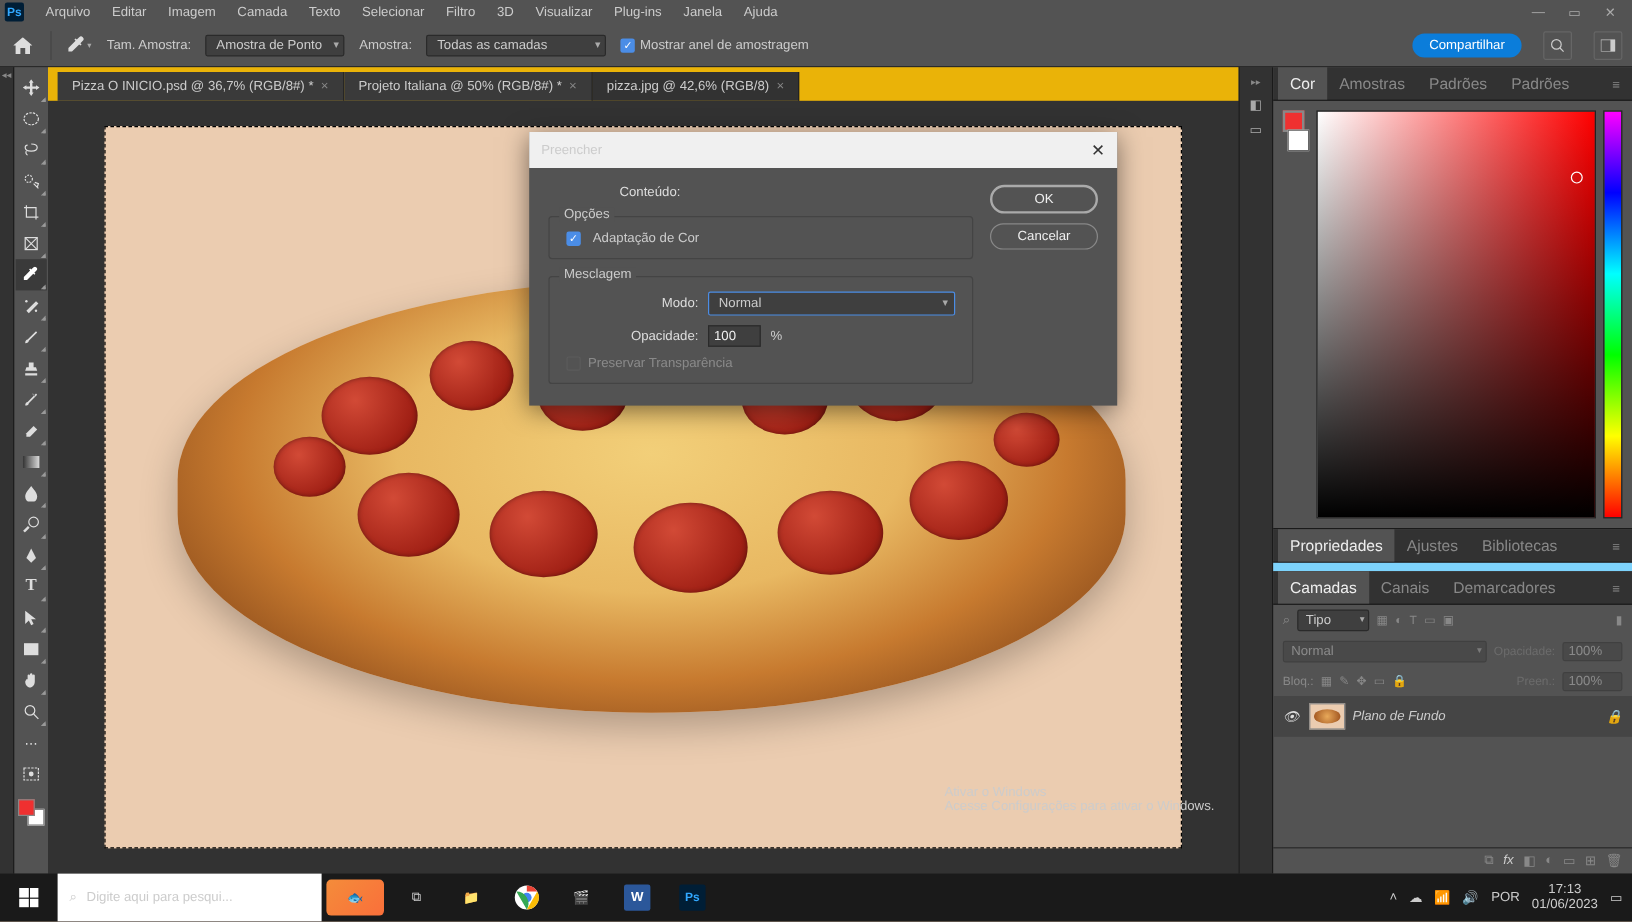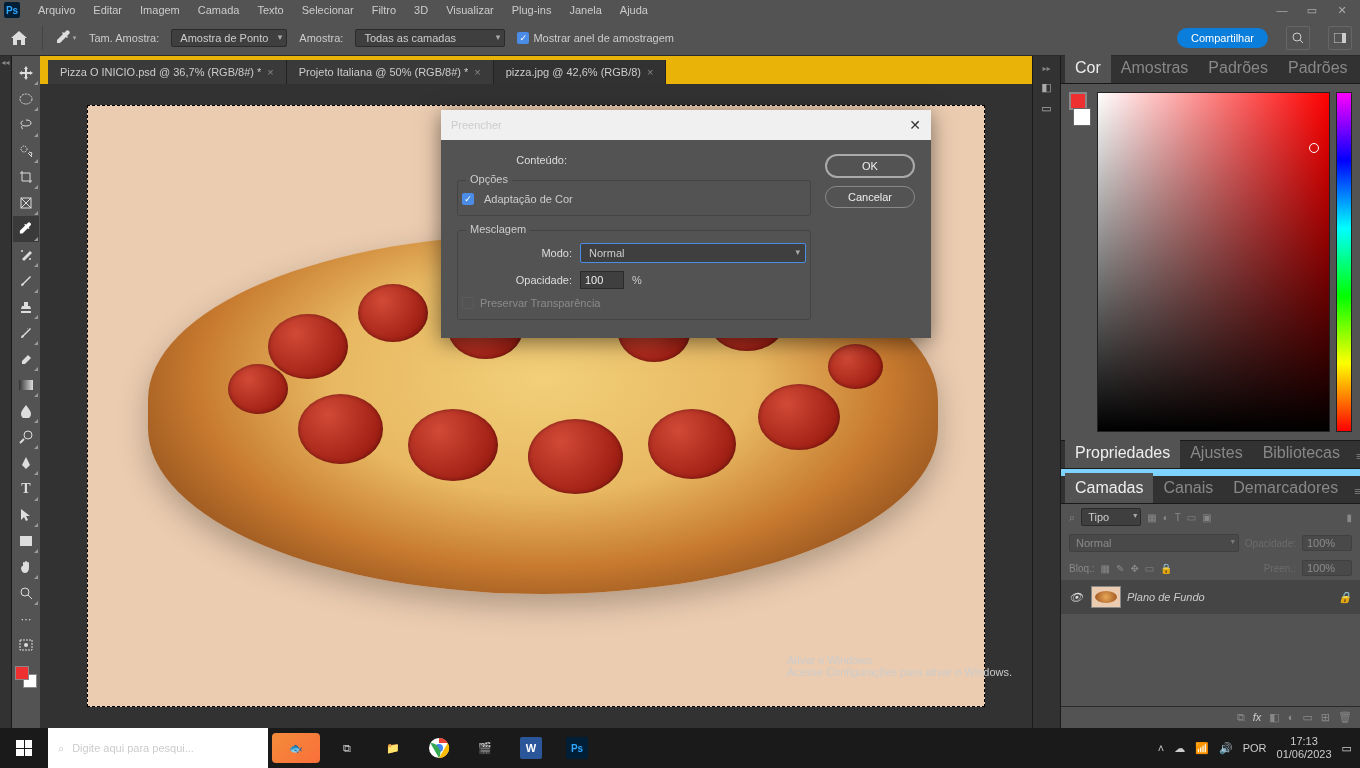--- a/index.html
+++ b/index.html
@@ -33,21 +33,21 @@
 .tab-x{color:#888;font-size:11px}
 .canvas-area{flex:1;background:#323232;display:flex;flex-direction:column;position:relative}
 .canvas-wrap{flex:1;display:flex;align-items:center;justify-content:center;padding:6px 40px;position:relative}
 .canvas-doc{width:898px;height:602px;background:#ebccb0;position:relative;border:1px dashed #000}
 .pizza{position:absolute;left:60px;top:128px;width:790px;height:360px;border-radius:50% / 46%;background:radial-gradient(ellipse at 50% 40%,#f2cf79 0%,#e8b862 38%,#c77a2f 62%,#8f4e1c 82%,#6a3912 100%);box-shadow:0 12px 30px rgba(0,0,0,.25)}
 .pep{position:absolute;border-radius:50%;background:radial-gradient(circle at 35% 30%,#d24a36,#a12015 70%,#6c120a);box-shadow:inset 0 0 4px rgba(0,0,0,.4)}
 .statusbar{height:20px;background:#323232;display:flex;align-items:center;padding:0 8px;gap:12px;font-size:10px;color:#aaa;border-top:1px solid #1a1a1a}
 .right-sliver{width:28px;background:#323232;border-left:1px solid #1a1a1a;display:flex;flex-direction:column;align-items:center;gap:8px;padding-top:8px}
 .panels{width:300px;background:#535353;display:flex;flex-direction:column;border-left:1px solid #1a1a1a}
 .panel-tabs{display:flex;background:#323232;height:28px;align-items:flex-end;padding:0 4px;border-bottom:1px solid #1a1a1a}
-.ptab{padding:6px 10px;color:#888;font-size:16px}
+.ptab{padding:6px 10px;color:#888;font-size:13px}
 .ptab.active{color:#eee;background:#535353}
 .ptab-menu{margin-left:auto;padding:6px;color:#888}
 .color-panel{padding:8px;display:flex;gap:6px}
 .cp-swatches{display:flex;flex-direction:column;gap:2px}
 .cp-fg{width:18px;height:18px;background:#ef3030;border:2px solid #888}
 .cp-bg{width:18px;height:18px;background:#fff;border:1px solid #666;margin-top:-4px;margin-left:4px}
 .cp-picker{flex:1;height:340px;background:linear-gradient(to bottom,rgba(0,0,0,0),#000),linear-gradient(to right,#fff,#ff0000);position:relative;border:1px solid #222}
 .cp-cursor{position:absolute;width:10px;height:10px;border:1px solid #fff;border-radius:50%;right:10px;top:50px}
 .hue-strip{width:16px;height:340px;background:linear-gradient(to bottom,#ff00ff,#8000ff,#0000ff,#0080ff,#00ffff,#00ff80,#00ff00,#80ff00,#ffff00,#ff8000,#ff0000);border:1px solid #222}
 .prop-panel{border-top:1px solid #1a1a1a}
@@ -72,21 +72,21 @@
 .dlg-body{padding:14px 16px 18px;display:flex;gap:14px}
 .dlg-left{flex:1}
 .dlg-r{display:flex;flex-direction:column;gap:8px}
 .dlg-btn{background:#535353;border:1px solid #888;border-radius:14px;padding:4px 22px;color:#eee;text-align:center;cursor:pointer}
 .dlg-btn.primary{border:2px solid #aaa}
 .dlg-row{display:flex;align-items:center;gap:8px;margin-bottom:8px}
 .dlg-lbl{width:110px;text-align:right;color:#ddd}
 .dlg-dd{flex:1;background:#3f3f3f;border:1px solid #2a2a2a;padding:3px 16px 3px 8px;border-radius:2px;position:relative}
 .dlg-dd::after{content:"▾";position:absolute;right:5px;color:#aaa;font-size:9px}
 .dlg-dd.sel{border:1px solid #4b8de6}
-.dlg-fieldset{border:1px solid #444;border-radius:3px;padding:12px 4px 10px;margin-top:14px;position:relative}
+.dlg-fieldset{border:1px solid #444;border-radius:3px;padding:12px 14px 10px;margin-top:14px;position:relative}
 .dlg-legend{position:absolute;top:-8px;left:8px;background:#535353;padding:0 4px;color:#ccc}
 .dlg-inp{background:#3f3f3f;border:1px solid #2a2a2a;padding:2px 4px;width:44px;color:#eee}
 .disabled{opacity:.45}
 
 .taskbar{position:absolute;bottom:0;left:0;right:0;height:40px;background:#1a1a1a;display:flex;align-items:center}
 .tb-start{width:48px;height:40px;display:flex;align-items:center;justify-content:center}
 .win-logo{width:16px;height:16px;display:grid;grid-template:1fr 1fr/1fr 1fr;gap:1px}
 .win-logo span{background:#fff}
 .tb-search{width:220px;height:40px;background:#fff;display:flex;align-items:center;padding:0 10px;gap:8px;color:#666;font-size:13px}
 .tb-fish{width:48px;height:30px;background:linear-gradient(135deg,#f48c3a,#fa6f3a);border-radius:4px;display:flex;align-items:center;justify-content:center;margin:0 4px}

